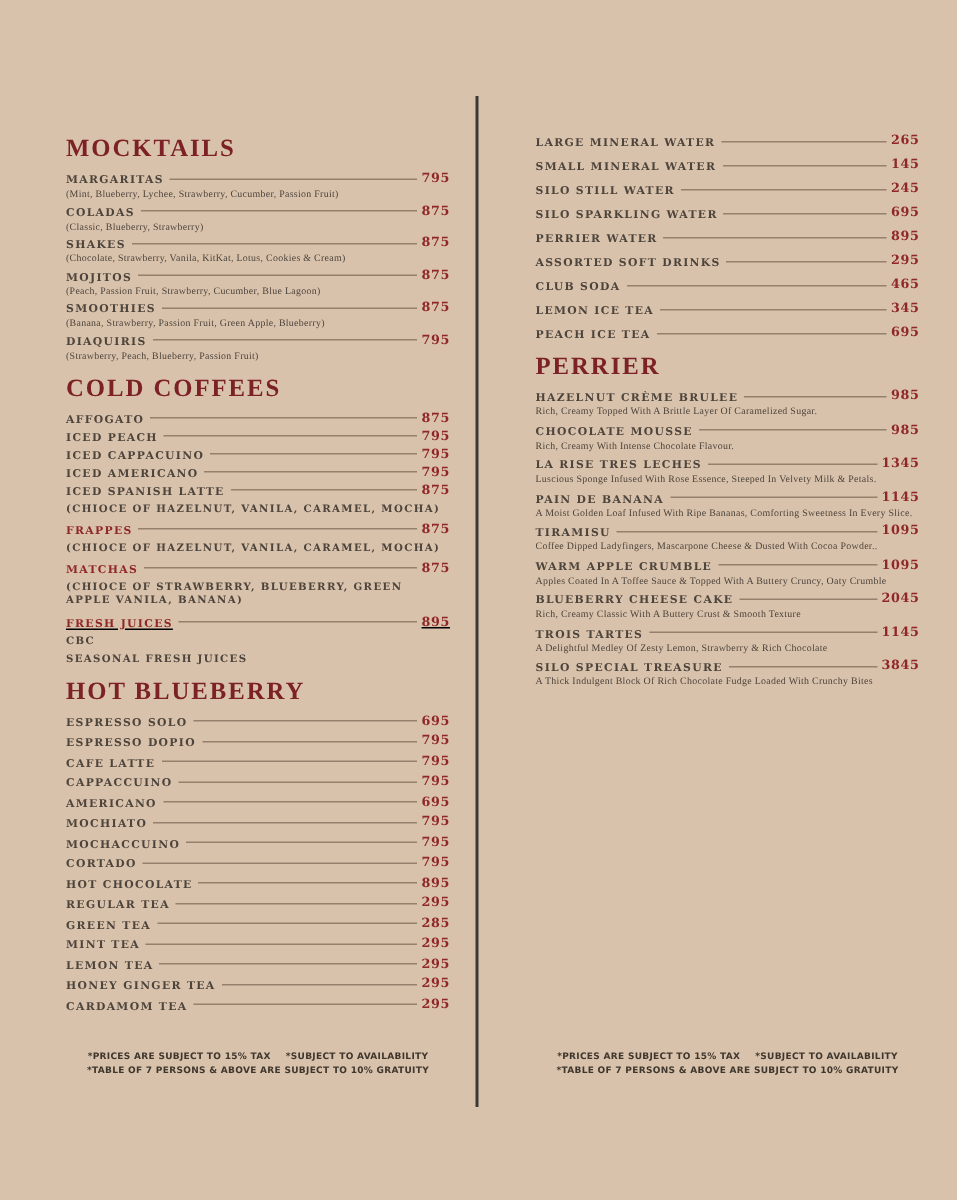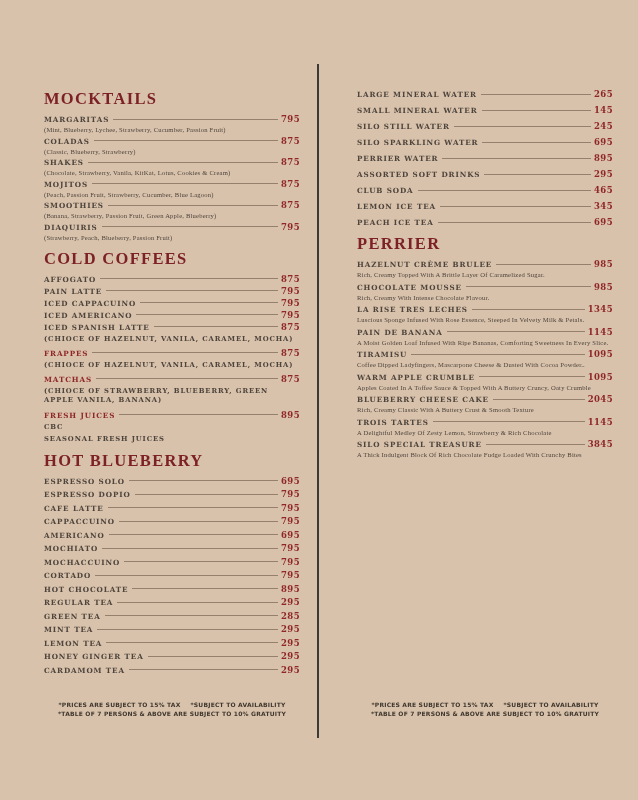--- a/index.html
+++ b/index.html
@@ -37,21 +37,21 @@
     color:var(--text); letter-spacing:.2px; margin-top:2px;
   }
   .note{
     font-family:"DejaVu Serif", serif; font-weight:700; font-size:6.8px; line-height:9px;
     letter-spacing:.9px; color:var(--text); margin:2px 0 5px 0;
   }
   .plain{
     font-family:"DejaVu Serif", serif; font-weight:700; font-size:6.8px; line-height:9px;
     letter-spacing:.9px; color:var(--text); margin-bottom:2.5px;
   }
-  .gap{margin-top:6px;}
+  .gap{margin-top:6px;text-decoration:underline;}
   
   #sec-mocktails .item{margin-bottom:2.5px;}
   #sec-cold-coffees .item{margin-bottom:3px;}
   #sec-hot-beverages .item{margin-bottom:4.5px;}
   #sec-other-beverages .item{margin-bottom:7px;}
   #sec-desserts .item{margin-bottom:3px;}
   #sec-desserts .ds{line-height:8.5px;}
   .footer{
     position:absolute; top:700px; width:256px; text-align:center;
     font-family:"DejaVu Sans", sans-serif; font-weight:700; font-size:6px; line-height:9px;
@@ -125,21 +125,21 @@
       <div>
           <div class="item">
             <div class="row">
               <span class="nm">AFFOGATO</span>
               <span class="lead"></span>
               <span class="pr">875</span>
             </div>
           </div>
           <div class="item">
             <div class="row">
-              <span class="nm">PAIN LATTE</span>
+              <span class="nm">ICED PEACH</span>
               <span class="lead"></span>
               <span class="pr">795</span>
             </div>
           </div>
           <div class="item">
             <div class="row">
               <span class="nm">ICED CAPPACUINO</span>
               <span class="lead"></span>
               <span class="pr">795</span>
             </div>

